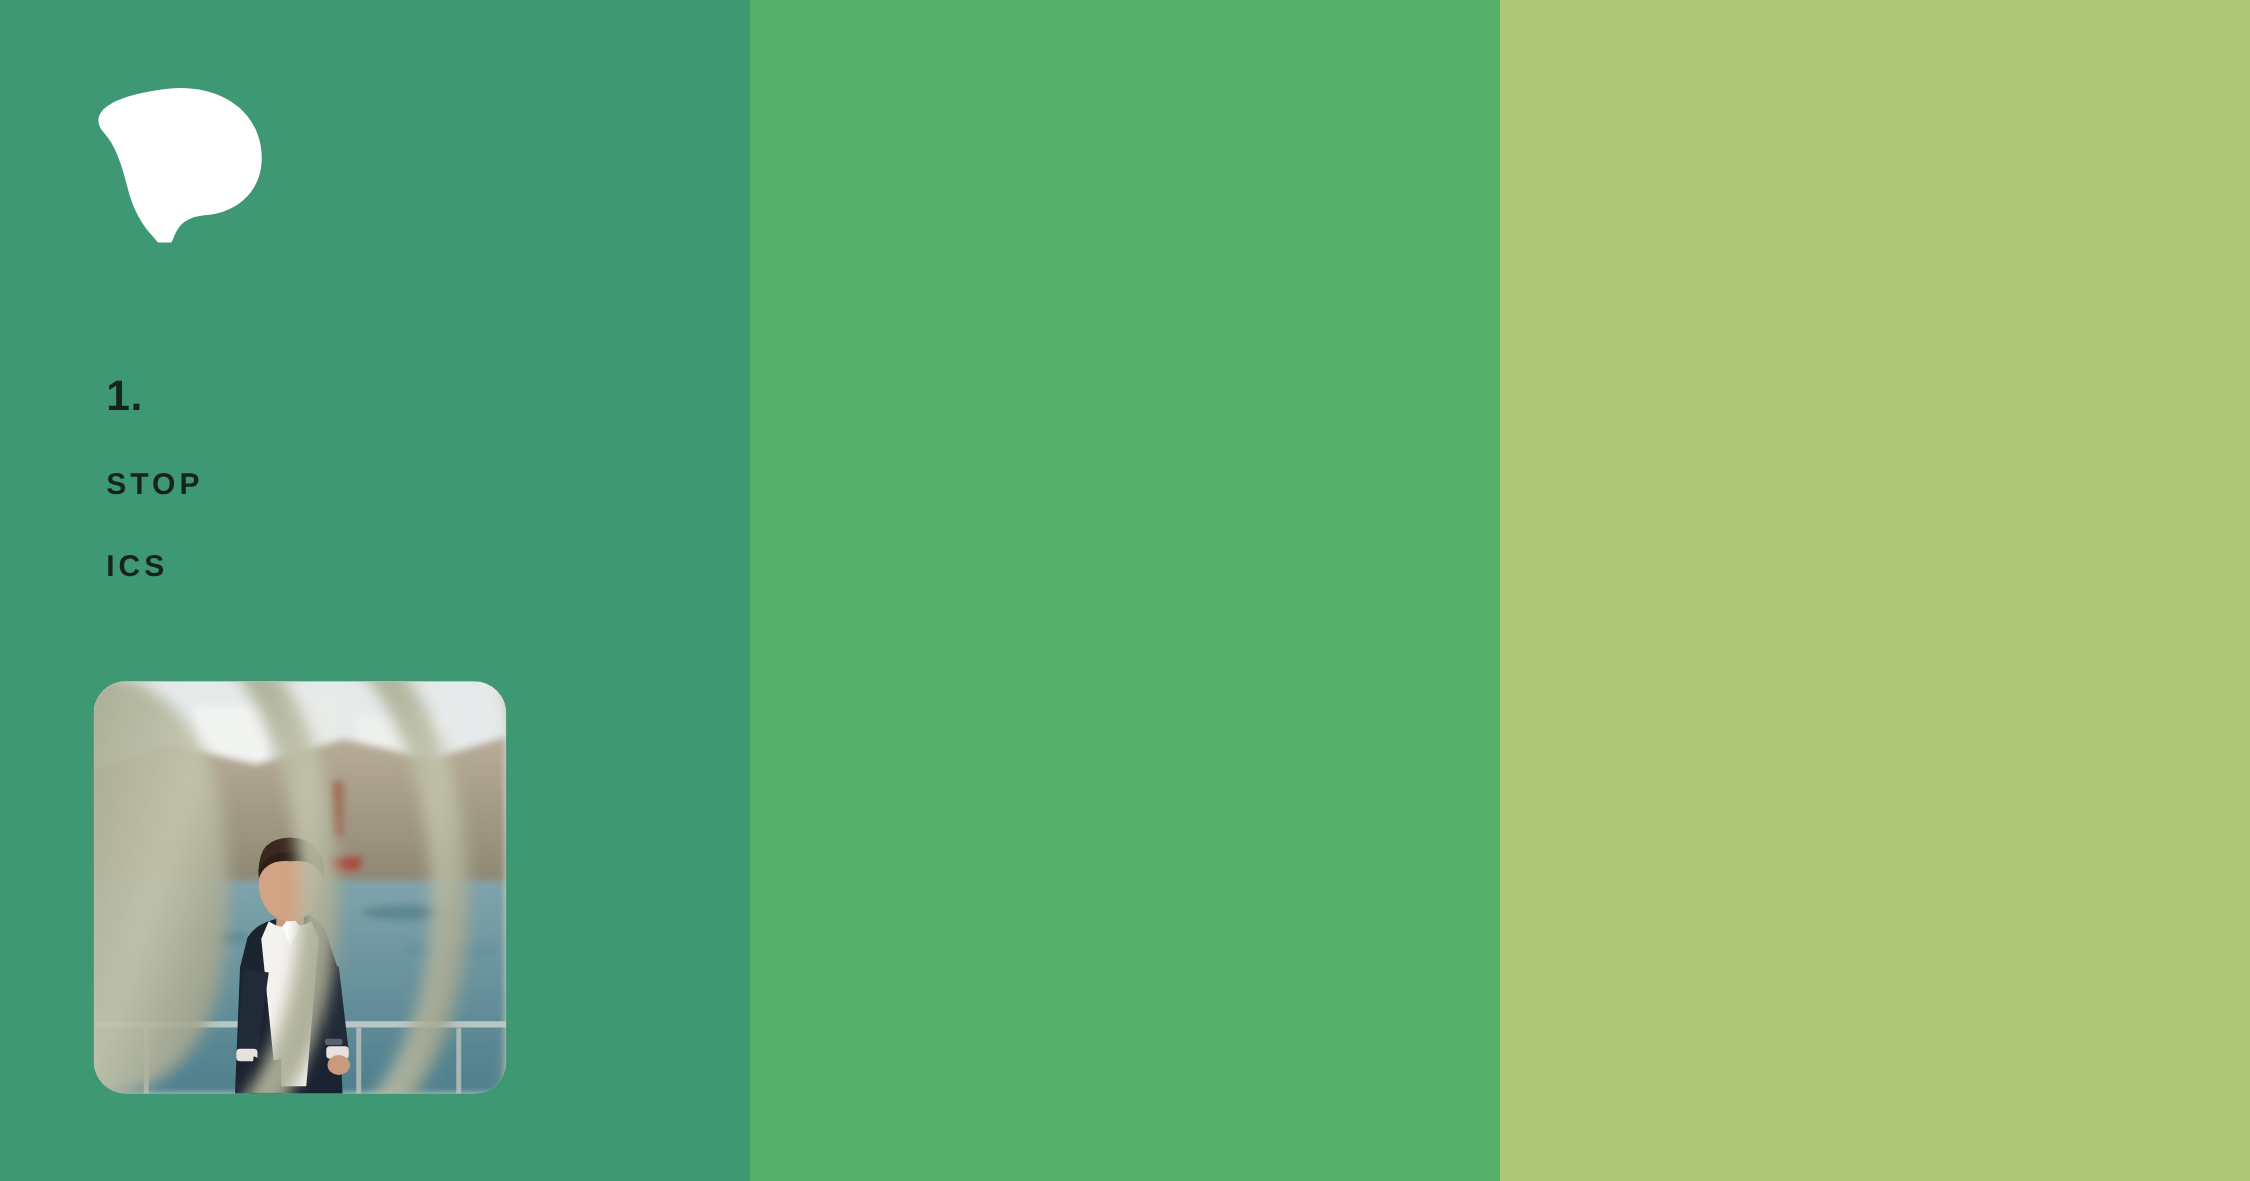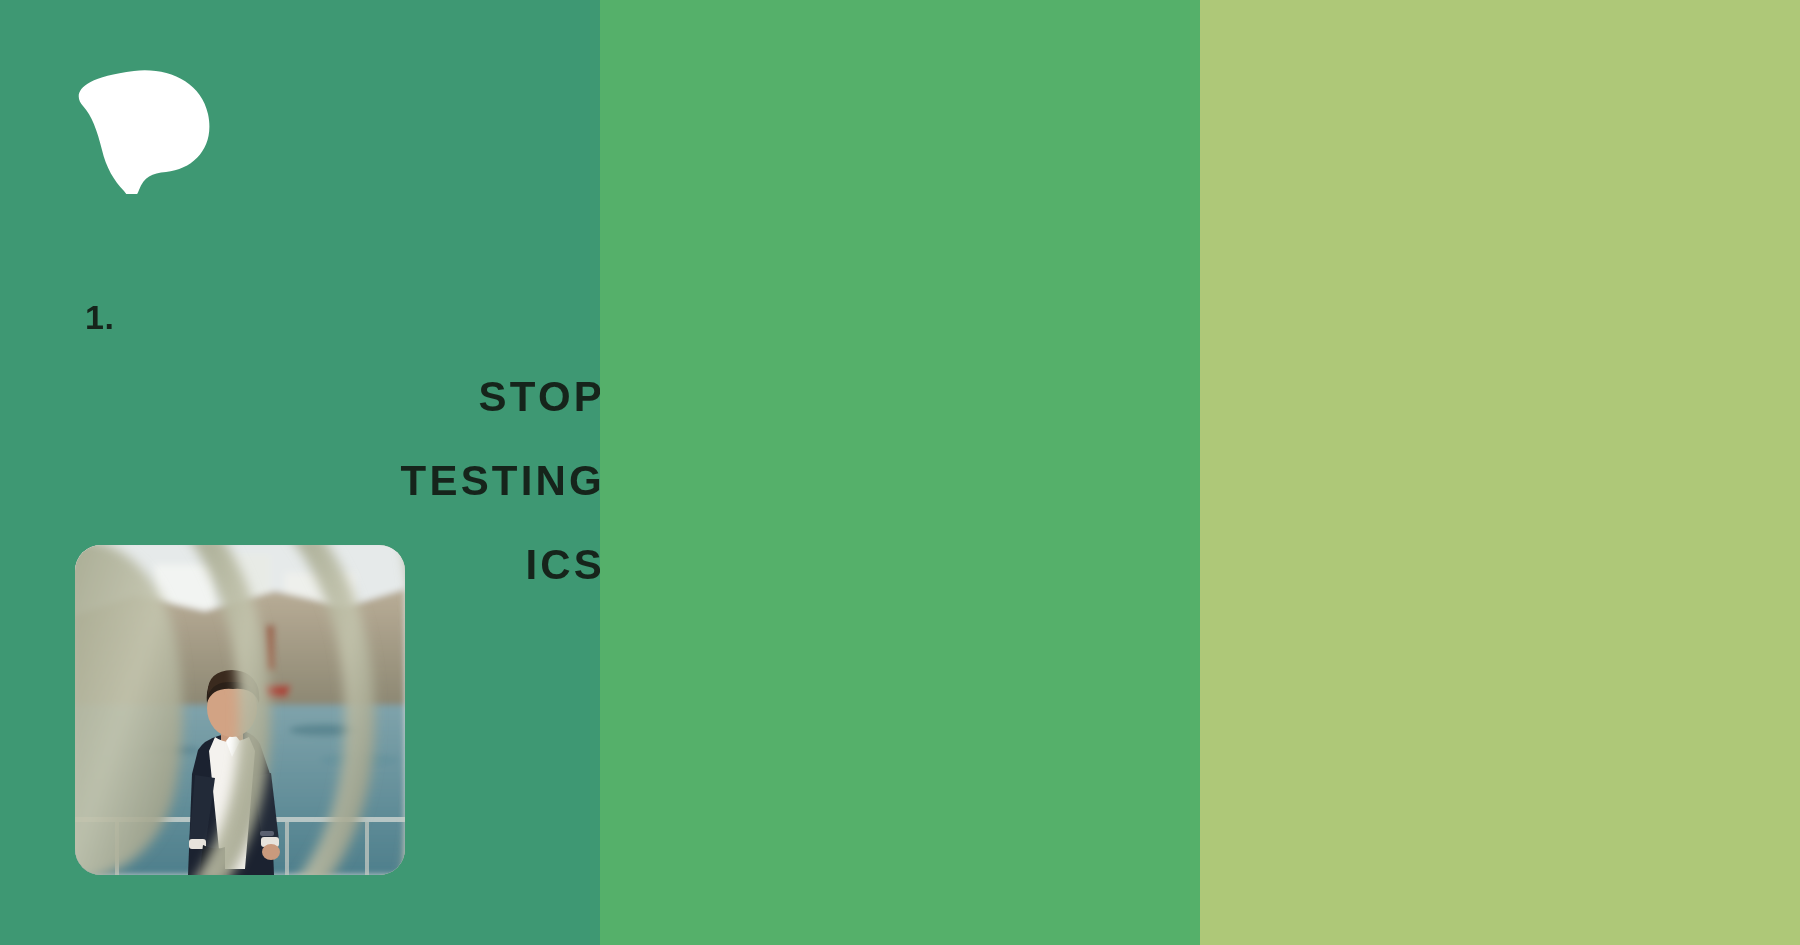--- a/index.html
+++ b/index.html
@@ -46,28 +46,27 @@
   .item-number {
     font-size: 34px;
     font-weight: bold;
     color: #16241b;
     letter-spacing: 0.5px;
     line-height: 1;
     margin: 0 0 42px 0;
     white-space: nowrap;
   }
   .headline-line {
-    font-size: 42px;
+    font-size: 24px;
     font-weight: bold;
     color: #16241b;
     letter-spacing: 3.2px;
     line-height: 1;
     margin: 0 0 42px 0;
     white-space: nowrap;
-    text-align: right;
   }
   .headline-line:last-child { margin-bottom: 0; }
 
   
   .occluded-line { position: relative; }
 
   
   .photo-card {
     position: absolute;
     left: 75px;
@@ -89,21 +88,20 @@
 
     <div class="logo-wrap">
       <svg viewBox="0 0 136 124" xmlns="http://www.w3.org/2000/svg" aria-hidden="true">
         <path d="M60 1C94 -3 127 12 134 44c7 32 -13 55 -42 58c-14 1 -22 5 -27 18c-5 13 -10 8 -15 1C40 111 32 97 28 80C23 60 18 46 9 36C-1 25 3 8 60 1Z" fill="#FFFFFF"></path>
       </svg>
     </div>
 
     <div class="text-block" id="block-1">
       <div class="item-number">1.</div>
       <div class="headline-line">STOP</div>
-      <div class="headline-line">TESTING</div>
       <div class="headline-line occluded-line">ICS</div>
     </div>
 
     <div class="photo-card">
       <svg viewBox="0 0 330 330" xmlns="http://www.w3.org/2000/svg" aria-hidden="true">
         <defs>
           <linearGradient id="skyGrad" x1="0" y1="0" x2="0" y2="1">
             <stop offset="0%" stop-color="#dfe4e6"></stop>
             <stop offset="100%" stop-color="#cfd6d3"></stop>
           </linearGradient>

